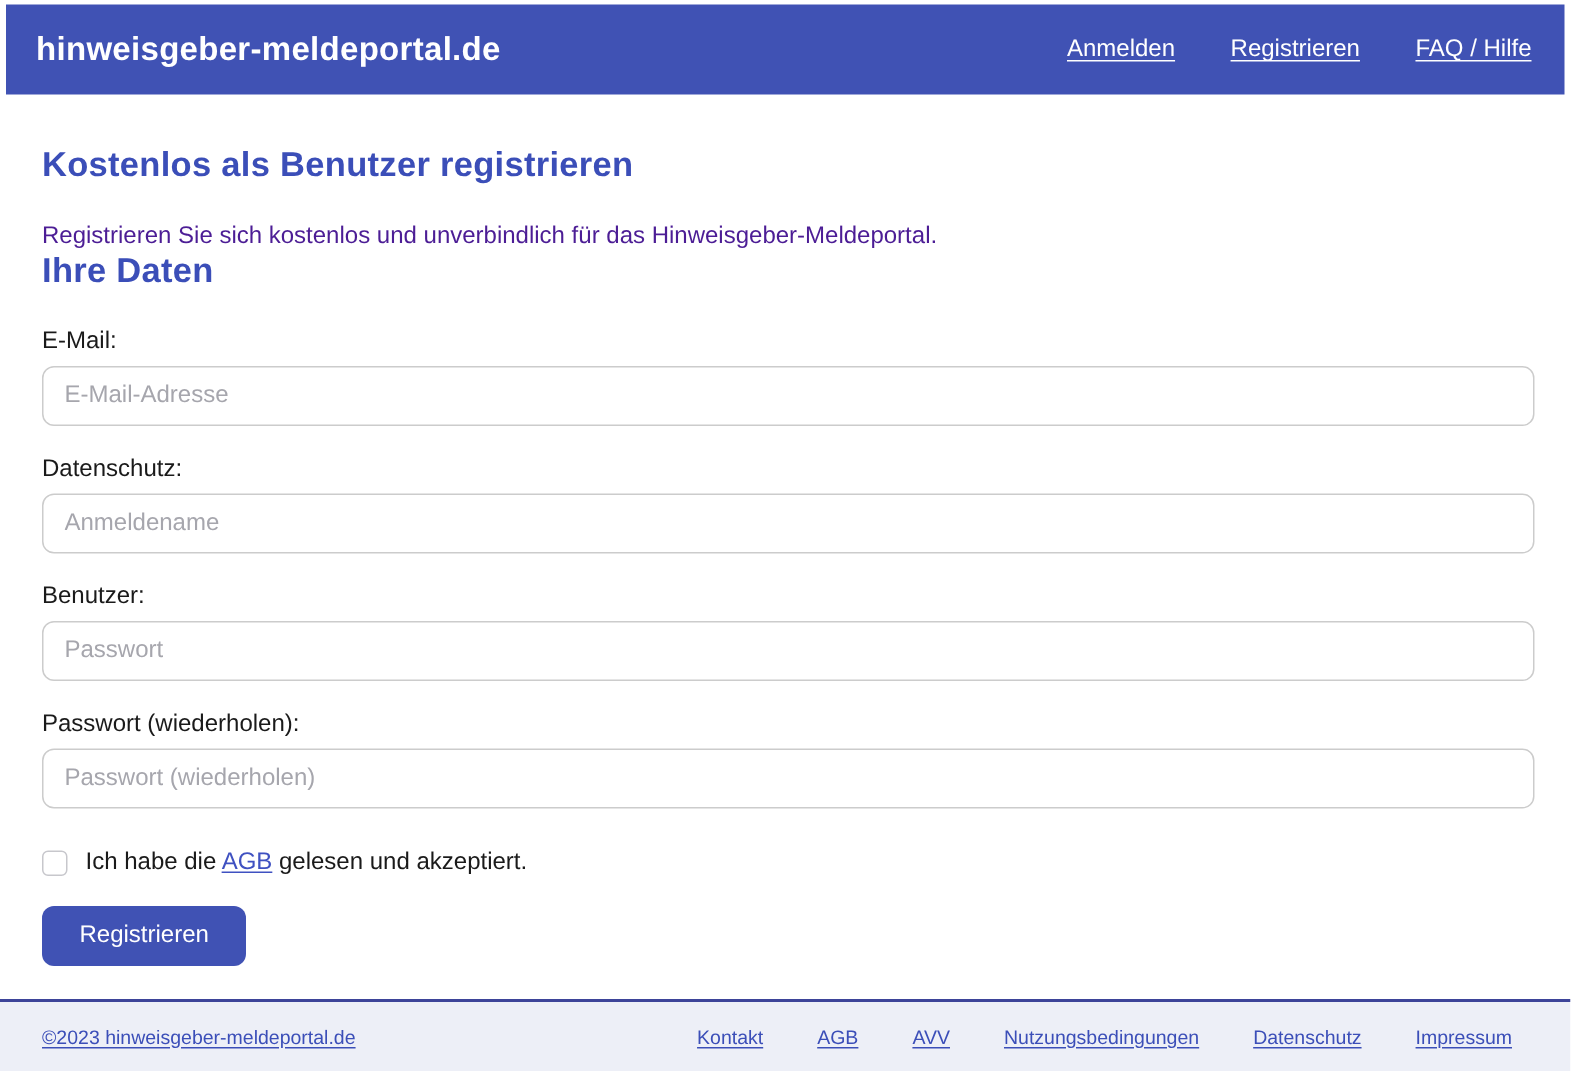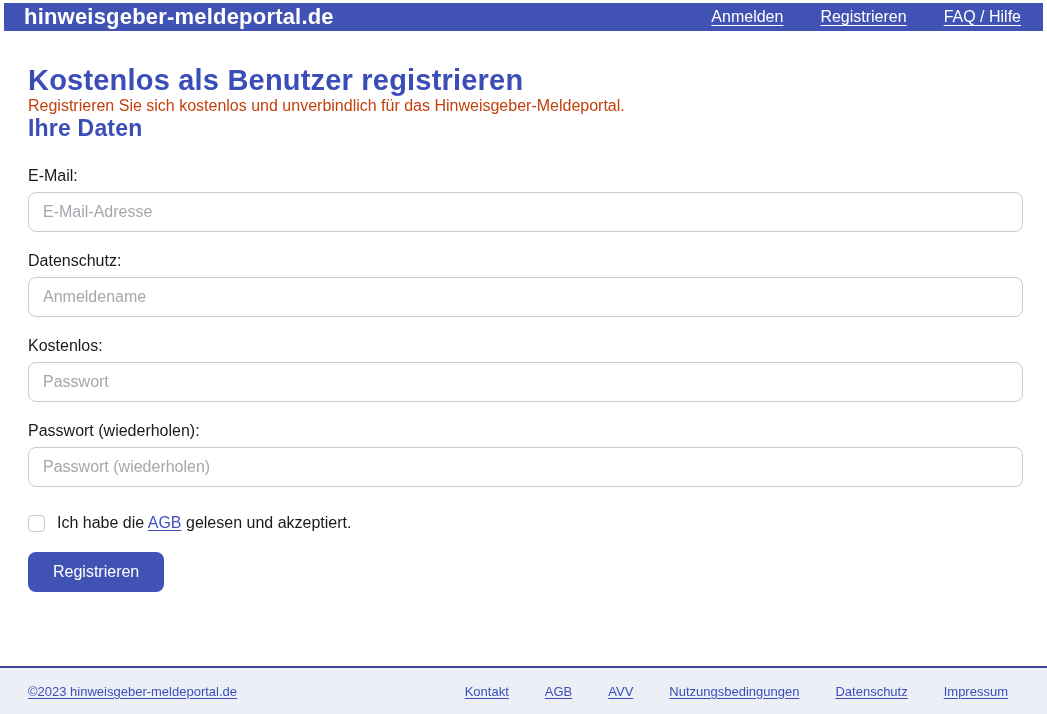--- a/index.html
+++ b/index.html
@@ -12,21 +12,21 @@
     display: flex;
     flex-direction: column;
     min-height: 714px;
     max-width: 1047px;
   }
 
   
   .navbar {
     margin: 3px 4px 0 4px;
     background: #4052b4;
-    height: 28px;
+    height: 60px;
     display: flex;
     align-items: center;
     justify-content: space-between;
     padding: 0 22px 0 20px;
     flex: 0 0 auto;
   }
   .brand {
     color: #ffffff;
     font-size: 22px;
     font-weight: 600;
@@ -45,27 +45,28 @@
     text-underline-offset: 3px;
   }
 
   
   main {
     flex: 1 1 auto;
     padding: 33px 24px 0 28px;
   }
   h1 {
     color: #3b4eb8;
-    font-size: 29px;
+    font-size: 23px;
     font-weight: 700;
     letter-spacing: 0.2px;
   }
   .intro {
-    font-size: 16px;
-    color: #c2410c;
+    margin-top: 26px;
+    font-size: 16px;
+    color: #4c1d95;
   }
   h2 {
     color: #3b4eb8;
     font-size: 23px;
     font-weight: 700;
     letter-spacing: 0.2px;
   }
   .form-group { margin-top: 20px; }
   .form-group:first-of-type { margin-top: 25px; }
   .form-group label {
@@ -171,21 +172,21 @@
       <label for="f-email">E-Mail:</label>
       <input type="text" id="f-email" placeholder="E-Mail-Adresse" style="">
     </div>
 
     <div class="form-group">
       <label for="f-user">Datenschutz:</label>
       <input type="text" id="f-user" placeholder="Anmeldename" style="">
     </div>
 
     <div class="form-group">
-      <label for="f-pass">Kostenlos:</label>
+      <label for="f-pass">Benutzer:</label>
       <input type="password" id="f-pass" placeholder="Passwort" style="">
     </div>
 
     <div class="form-group">
       <label for="f-pass2">Passwort (wiederholen):</label>
       <input type="password" id="f-pass2" placeholder="Passwort (wiederholen)" style="">
     </div>
 
     <div class="agb-row">
       <input type="checkbox" id="f-agb" style="">

